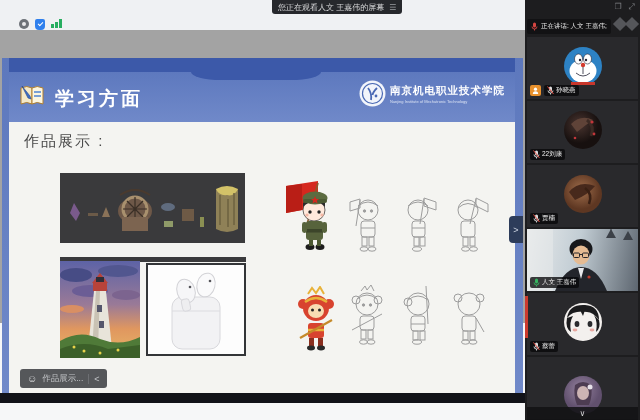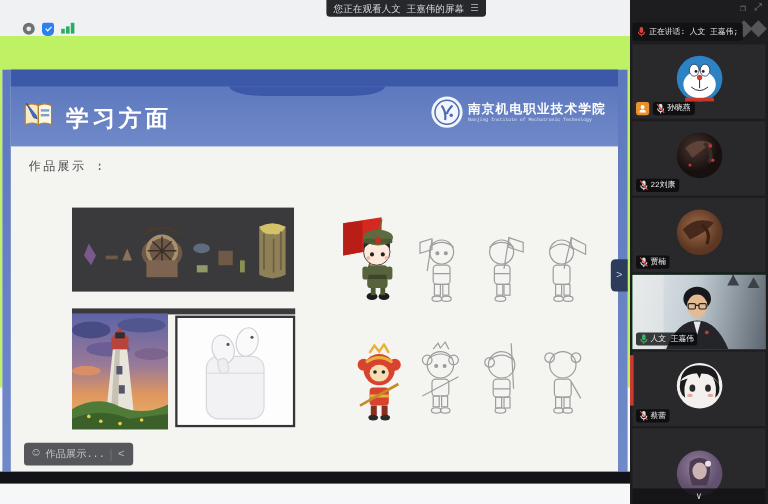--- a/index.html
+++ b/index.html
@@ -1,47 +1,47 @@
 <!DOCTYPE html>
 <html><head>
 <meta charset="utf-8">
 <style>
   html,body{margin:0;padding:0;background:#000;}
   .app{position:relative;width:640px;height:420px;overflow:hidden;background:#fafbfc;
-       font-family:Liberation Mono, monospace;}
+       font-family:Liberation Sans, sans-serif;}
   
   .main{position:absolute;left:0;top:0;width:525px;height:420px;background:#f6f7f8;}
   .topbar{position:absolute;left:0;top:0;width:525px;height:30px;background:#eff1f3;border-bottom:1px solid #e2e4e6;}
   .ind{position:absolute;top:19px;}
   .ind-circle{left:19px;width:10px;height:10px;border-radius:50%;background:#6d7278;}
   .ind-circle i{display:block;width:4px;height:4px;border-radius:50%;background:#e9eaec;margin:3px auto;}
   .ind-shield{left:35px;width:10px;height:11px;background:#2f80ed;border-radius:2px 2px 4px 4px;}
   .ind-shield i{display:block;width:4px;height:2px;border-left:1.5px solid #fff;border-bottom:1.5px solid #fff;transform:rotate(-45deg);margin:3px auto;}
   .ind-bars{left:51px;display:flex;align-items:flex-end;gap:1.5px;height:9px;}
   .ind-bars b{width:2.5px;background:#27ae60;display:block;}
   .tooltip{position:absolute;left:272px;top:0;height:14px;background:#26282c;border-radius:0 0 3px 3px;
            display:flex;align-items:center;gap:5px;padding:0 6px;z-index:20;}
   .tooltip span{color:#d8d9da;font-size:8px;white-space:nowrap;}
   .tooltip b{color:#9a9da1;font-size:8px;font-weight:normal;}
-  .stage{position:absolute;left:0;top:30px;width:525px;height:293px;background:#bef264;}
+  .stage{position:absolute;left:0;top:30px;width:525px;height:293px;background:#a3a3a3;}
   .letterbox{position:absolute;left:0;top:363px;width:525px;height:10px;background:#121319;}
   
   .slide{position:absolute;left:2px;top:28px;width:521px;height:335px;background:#f4f4f1;}
   .strip{position:absolute;top:0;bottom:0;background:linear-gradient(180deg,#5d78bd,#7089c9);}
   .strip.l{left:0;width:7px;}.strip.r{right:0;width:8px;}
   .slide-header{position:absolute;left:7px;right:8px;top:0;height:64px;background:linear-gradient(180deg,#5874bb,#7089c9);}
   .header-dark{position:absolute;left:0;top:0;width:100%;height:14px;background:#3c59a9;}
   .header-dark::after{content:"";position:absolute;left:36%;top:14px;width:130px;height:8px;background:#3c59a9;
            border-radius:0 0 60px 60px / 0 0 16px 16px;}
   .slide-title{position:absolute;left:46px;top:28px;font-size:19px;font-weight:bold;color:#fff;letter-spacing:3px;z-index:2;}
   .book-icon{position:absolute;left:10px;top:26px;z-index:2;}
   .logo{position:absolute;right:10px;top:22px;display:flex;align-items:center;gap:4px;z-index:2;}
   .logo-text .cn{font-size:10.5px;font-weight:bold;color:#fff;letter-spacing:1px;}
   .logo-text .en{font-size:4px;color:#d9e1f3;margin-top:1px;}
-  .section-label{position:absolute;left:22px;top:74px;font-size:10px;color:#4a4a4a;letter-spacing:2px;}
+  .section-label{position:absolute;left:22px;top:74px;font-size:15px;color:#4a4a4a;letter-spacing:2px;}
   .img{position:absolute;}
   .props{left:58px;top:115px;width:185px;height:70px;background:#3a3a3c;}
   .underbar{left:58px;top:199px;width:186px;height:5px;background:#3a3a3c;}
   .lighthouse{left:58px;top:203px;width:80px;height:97px;}
   .airpods{left:144px;top:205px;width:100px;height:93px;background:#fff;border:2px solid #333538;box-sizing:border-box;}
   
   .chat-pill{position:absolute;left:20px;top:369px;height:19px;background:rgba(72,74,79,.93);border-radius:3px;
              display:flex;align-items:center;gap:5px;padding:0 7px;z-index:8;}
   .chat-pill .smiley{color:#d4d5d7;font-size:10px;line-height:1;}
   .chat-pill .ph{color:#c3c5c8;font-size:8.5px;}

